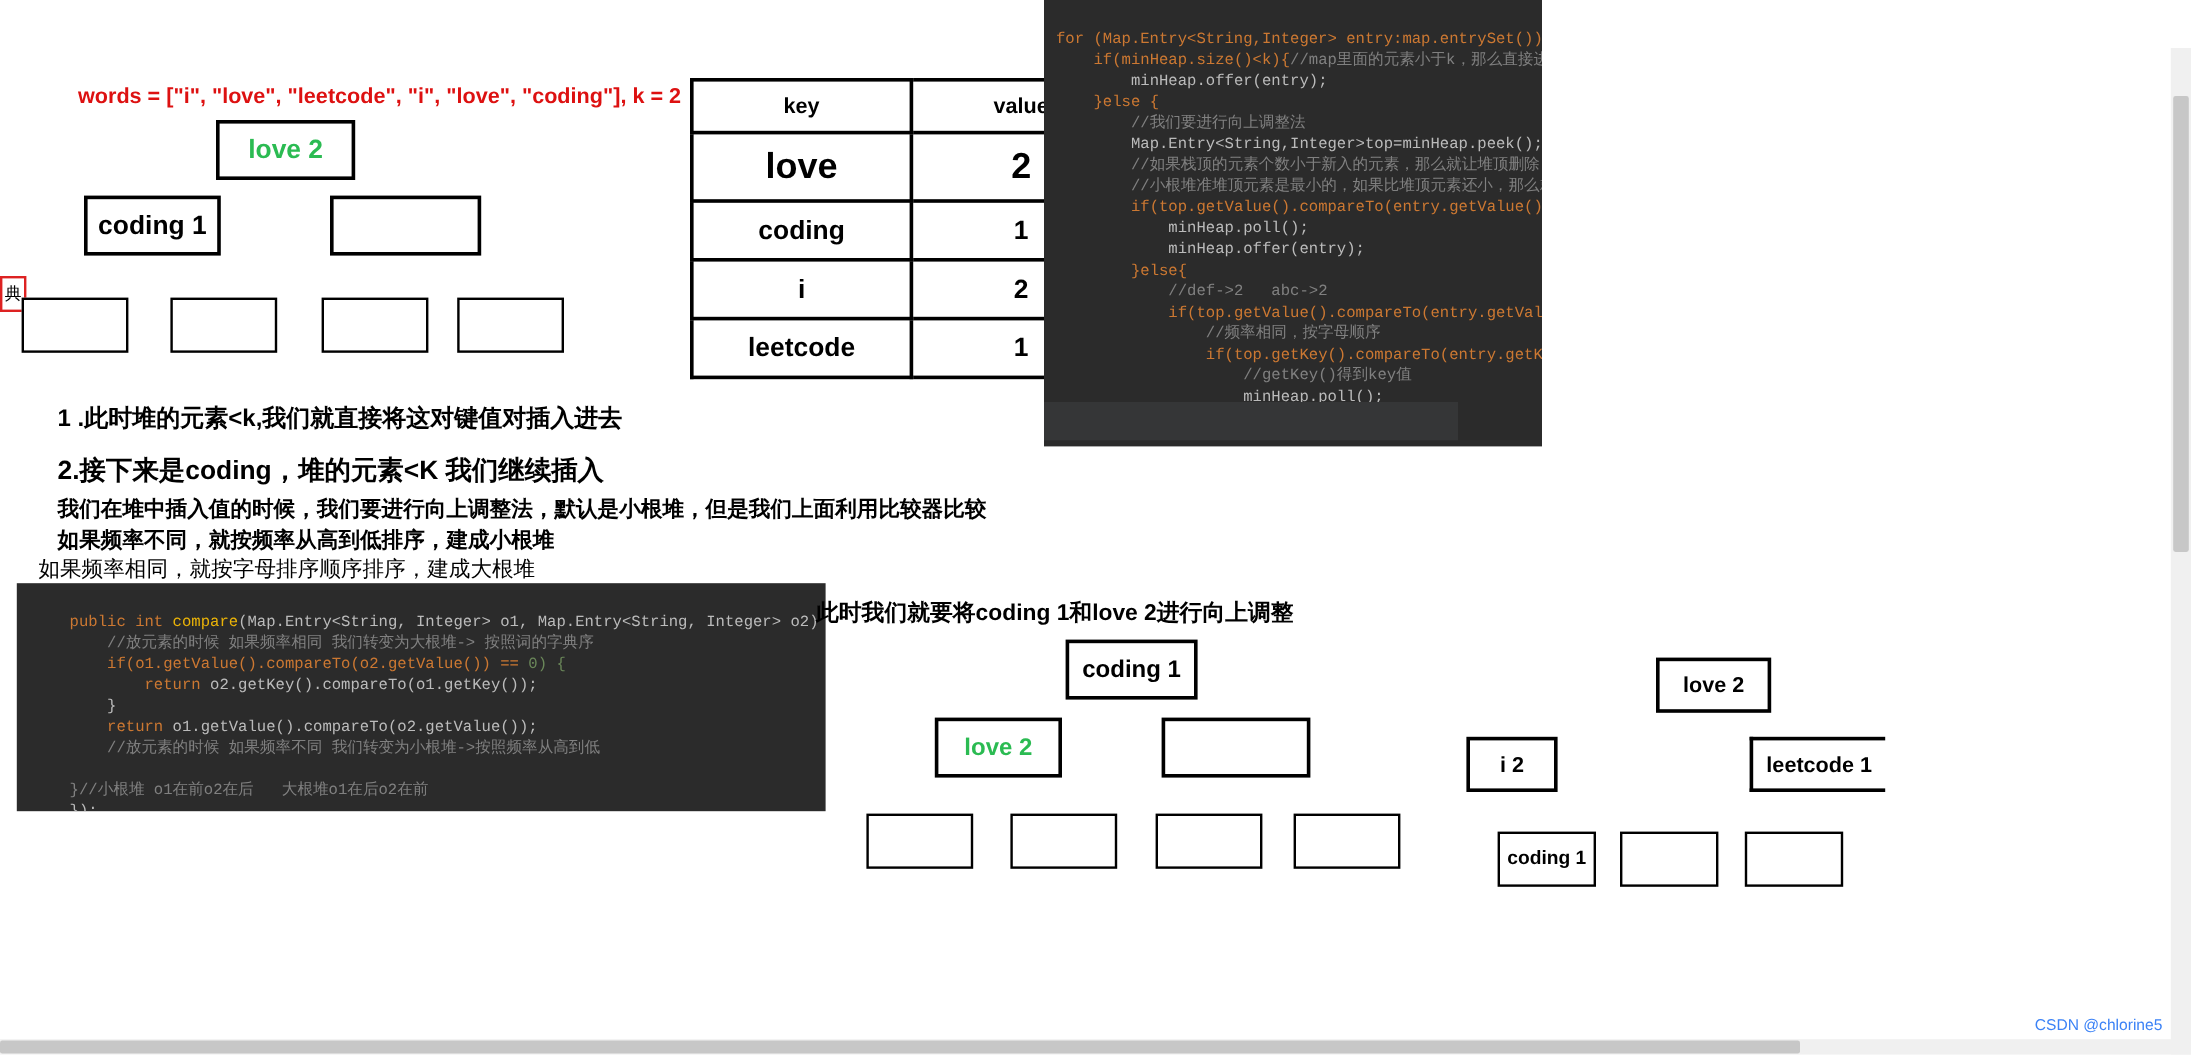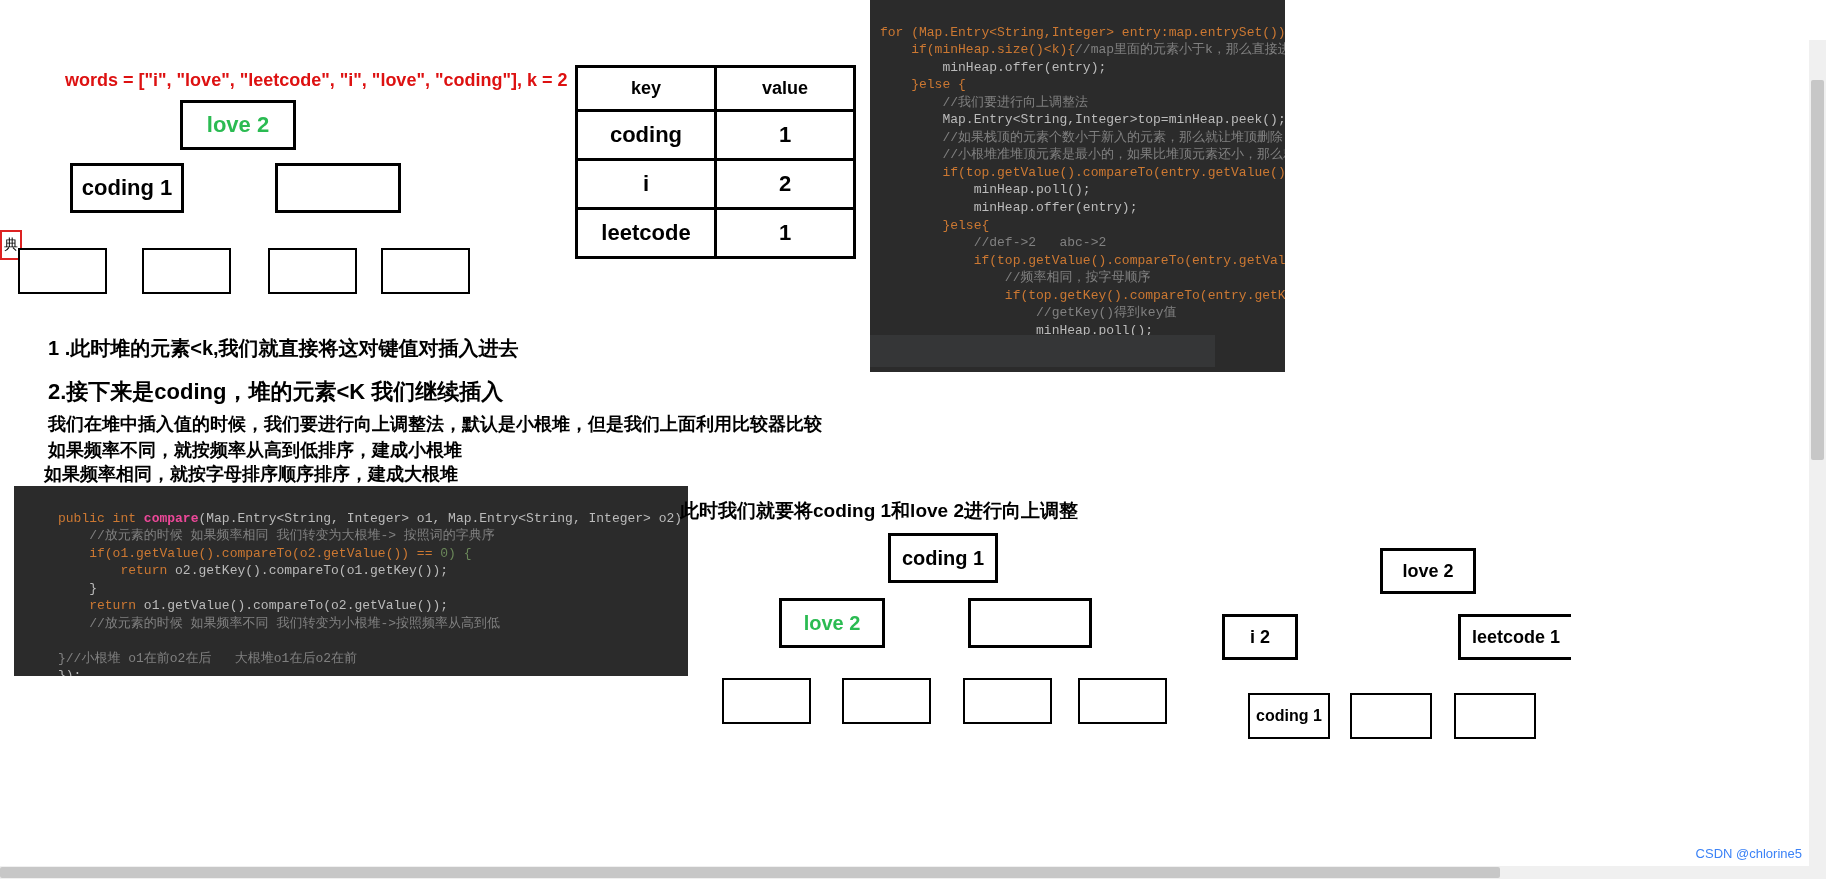--- a/index.html
+++ b/index.html
@@ -23,38 +23,38 @@
   .box-thin { border-width: 2px; }
   .green { color: #2bbb52; }
   .red-text { color: #d11; font-weight: 600; }
   table.kv {
     border-collapse: collapse;
     font-weight: bold;
   }
   table.kv td, table.kv th {
     border: 3px solid #000;
     text-align: center;
-    padding: 10px 8px;
+    padding: 10px 30px;
     font-size: 22px;
   }
   table.kv th { font-weight: 600; font-size: 18px; }
   .code-block {
     background: #2b2b2b;
     color: #bbb;
     font-family: Consolas, "Courier New", monospace;
     font-size: 13px;
     line-height: 1.35;
     white-space: pre;
     overflow: hidden;
     padding: 6px 10px 6px 10px;
   }
   .kw-orange { color: #cc7832; }
   .kw-green  { color: #6a8759; }
   .kw-grey   { color: #808080; }
-  .kw-yellow { color: #ec4899; font-weight: bold; }
+  .kw-yellow { color: #eab308; }
   .scroll-track {
     position: absolute; right: 0; top: 40px; bottom: 0;
     width: 17px; background: #f0f0f0;
   }
   .scroll-thumb {
     position: absolute; left: 2px; right: 2px;
     top: 40px; height: 380px;
     background: #c7c7c7; border-radius: 2px;
   }
   .hscroll-track {
@@ -94,20 +94,24 @@
 <div class="abs box box-thin" style="left:381px; top:248px; width:85px; height:42px;"></div>
 
 <div class="abs" style="left:575px; top:65px;">
 <table class="kv">
   <tbody>
         <tr>
     <th style="width:120px;">key</th>
     <th style="width:120px;">value</th>
   </tr>
   <tr>
+    <td style="font-size:30px;">love</td>
+    <td style="font-size:30px;">2</td>
+  </tr>
+  <tr>
     <td>coding</td>
     <td>1</td>
   </tr>
   <tr>
     <td>i</td>
     <td>2</td>
   </tr>
   <tr>
     <td>leetcode</td>
     <td>1</td>
@@ -136,21 +140,21 @@
                     <span class="kw-grey">//getKey()得到key值</span>
                     <span>minHeap.poll();</span>
                     <span>minHeap.offer(entry);</span>
 </div>
 <div class="code-dark-patch" style="left:870px; top:335px; width:345px; height:32px;"></div>
 
 <div class="abs" style="left:48px; top:335px; font-size:20px; font-weight:bold;">1 .此时堆的元素&lt;k,我们就直接将这对键值对插入进去</div>
 <div class="abs" style="left:48px; top:377px; font-size:22px; font-weight:bold;">2.接下来是coding，堆的元素&lt;K 我们继续插入</div>
 <div class="abs" style="left:48px; top:412px; font-size:18px; font-weight:bold;">我们在堆中插入值的时候，我们要进行向上调整法，默认是小根堆，但是我们上面利用比较器比较</div>
 <div class="abs" style="left:48px; top:438px; font-size:18px; font-weight:bold;">如果频率不同，就按频率从高到低排序，建成小根堆</div>
-<div class="abs" style="left:44px; top:462px; font-size:18px; font-weight:bold;">如果频率相同，就按字母排序顺序排序，建成大根堆</div>
+<div class="abs" style="left:32px; top:462px; font-size:18px; font-weight:normal;">如果频率相同，就按字母排序顺序排序，建成大根堆</div>
 
 <div class="abs code-block" style="left:14px; top:486px; width:620px; height:178px; padding-left:44px;">
 <span class="kw-orange">public int </span><span class="kw-yellow">compare</span><span>(Map.Entry&lt;String, Integer&gt; o1, Map.Entry&lt;String, Integer&gt; o2) {</span>
     <span class="kw-grey">//放元素的时候 如果频率相同 我们转变为大根堆-&gt; 按照词的字典序</span>
     <span class="kw-orange">if(o1.getValue().compareTo(o2.getValue()) == </span><span class="kw-green">0) {</span>
         <span class="kw-orange">return </span><span>o2.getKey().compareTo(o1.getKey());</span>
     <span>}</span>
     <span class="kw-orange">return </span><span>o1.getValue().compareTo(o2.getValue());</span>
     <span class="kw-grey">//放元素的时候 如果频率不同 我们转变为小根堆-&gt;按照频率从高到低</span>
 

